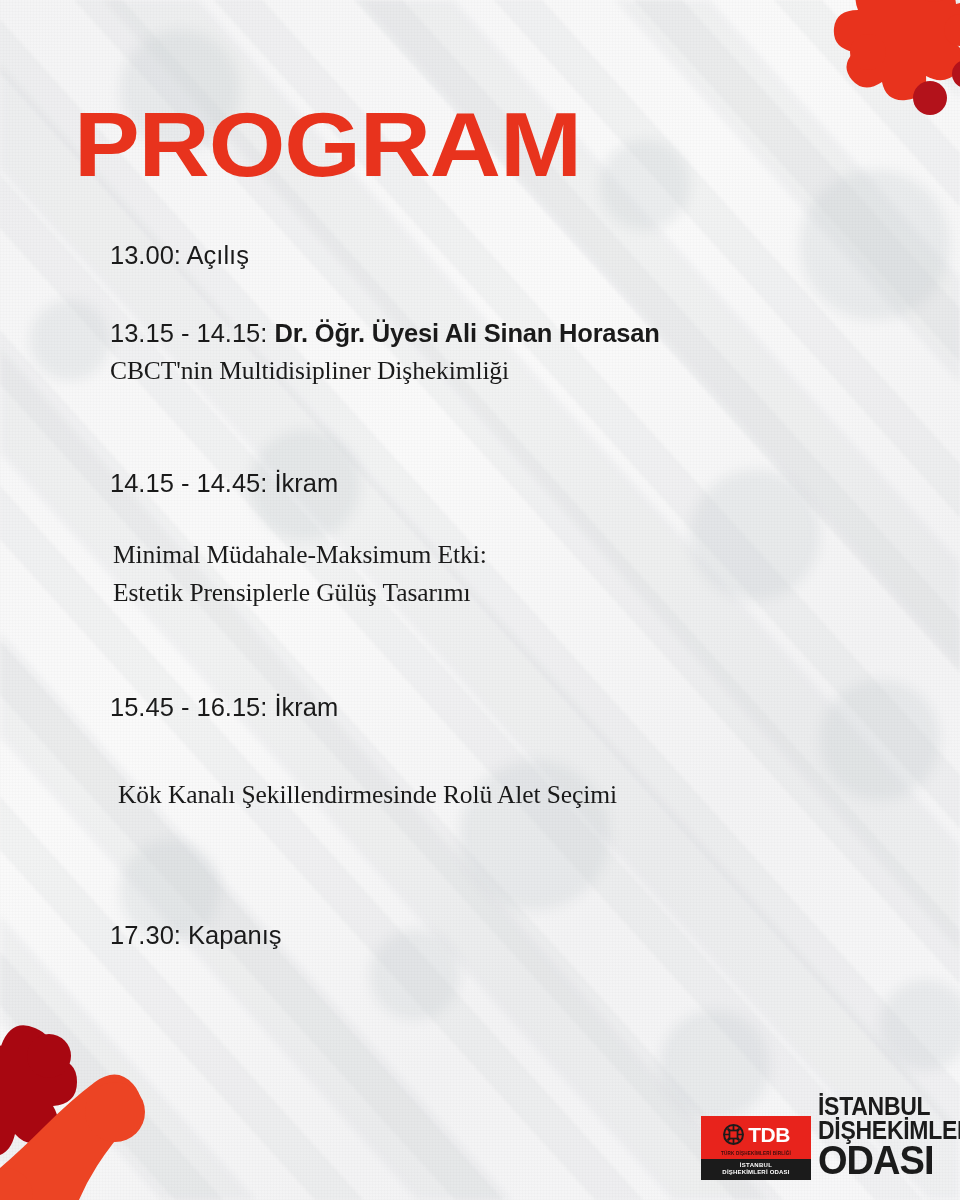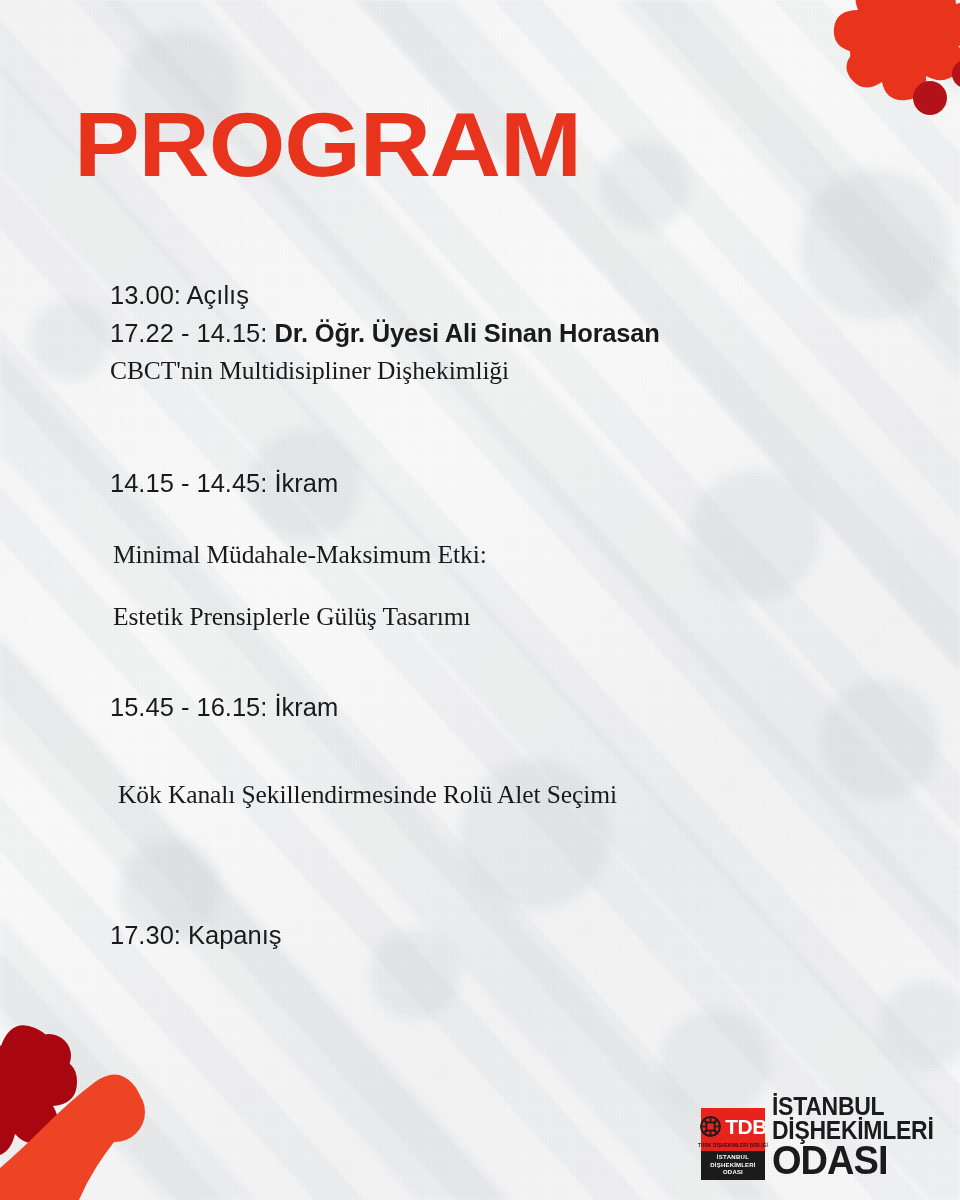--- a/index.html
+++ b/index.html
@@ -169,42 +169,42 @@
         <circle cx="170" cy="92" r="30"></circle>
         <circle cx="60" cy="176" r="28"></circle>
       </g>
     </svg>
   </div>
 
   <div class="title">PROGRAM</div>
 
   <div class="program">
 
-    <div class="entry" style="position:absolute;left:110px;top:0px;margin-top:40px;">
+    <div class="entry" style="position:absolute;left:110px;top:0px;">
       <div class="line">
         <span class="time">13.00: Açılış</span>
       </div>
     </div>
 
     <div class="entry" style="position:absolute;left:110px;top:78px;">
       <div class="line">
-        <span class="time">17.22 - 14.15: </span><span class="speaker">Dr. Öğr. Üyesi Ali Sinan Horasan</span>
+        <span class="time">13.15 - 14.15: </span><span class="speaker">Dr. Öğr. Üyesi Ali Sinan Horasan</span>
       </div>
       <div class="line sub">CBCT'nin Multidisipliner Dişhekimliği</div>
     </div>
 
     <div class="entry" style="position:absolute;left:110px;top:228px;">
       <div class="line">
         <span class="time">14.15 - 14.45: İkram</span>
       </div>
     </div>
 
     <div class="entry" style="position:absolute;left:110px;top:300px;">
       <div class="line sub" style="padding-left:3px;">Minimal Müdahale-Maksimum Etki:</div>
-      <div class="line sub" style="padding-left:3px;margin-top:24px;">Estetik Prensiplerle Gülüş Tasarımı</div>
+      <div class="line sub" style="padding-left:3px;">Estetik Prensiplerle Gülüş Tasarımı</div>
     </div>
 
     <div class="entry" style="position:absolute;left:110px;top:452px;">
       <div class="line">
         <span class="time">15.45 - 16.15: İkram</span>
       </div>
     </div>
 
     <div class="entry" style="position:absolute;left:114px;top:540px;">
       <div class="line sub" style="padding-left:4px;">Kök Kanalı Şekillendirmesinde Rolü Alet Seçimi</div>
@@ -213,21 +213,21 @@
     <div class="entry" style="position:absolute;left:110px;top:680px;">
       <div class="line">
         <span class="time">17.30: Kapanış</span>
       </div>
     </div>
 
   </div>
 
   <div style="position:absolute;left:701px;top:1094px;display:flex;align-items:flex-end;gap:7px;">
 
-    <div style="width:64px;">
+    <div style="width:110px;">
       <div style="background:#e8231c;padding:7px 5px 3px 5px;display:flex;flex-direction:column;align-items:center;">
         <div style="display:flex;align-items:center;gap:3px;">
           <svg width="23" height="23" viewBox="0 0 40 40">
             <g stroke="#1b1b1b" stroke-width="4.2" fill="none" stroke-linecap="round">
               <circle cx="20" cy="20" r="16.5" stroke-width="3.4"></circle>
               <path d="M11 11 L29 29 M29 11 L11 29"></path>
               <path d="M20 5 L20 35 M5 20 L35 20" stroke-width="3"></path>
               <rect x="13" y="13" width="14" height="14" stroke-width="3" fill="#e8231c"></rect>
             </g>
           </svg>

